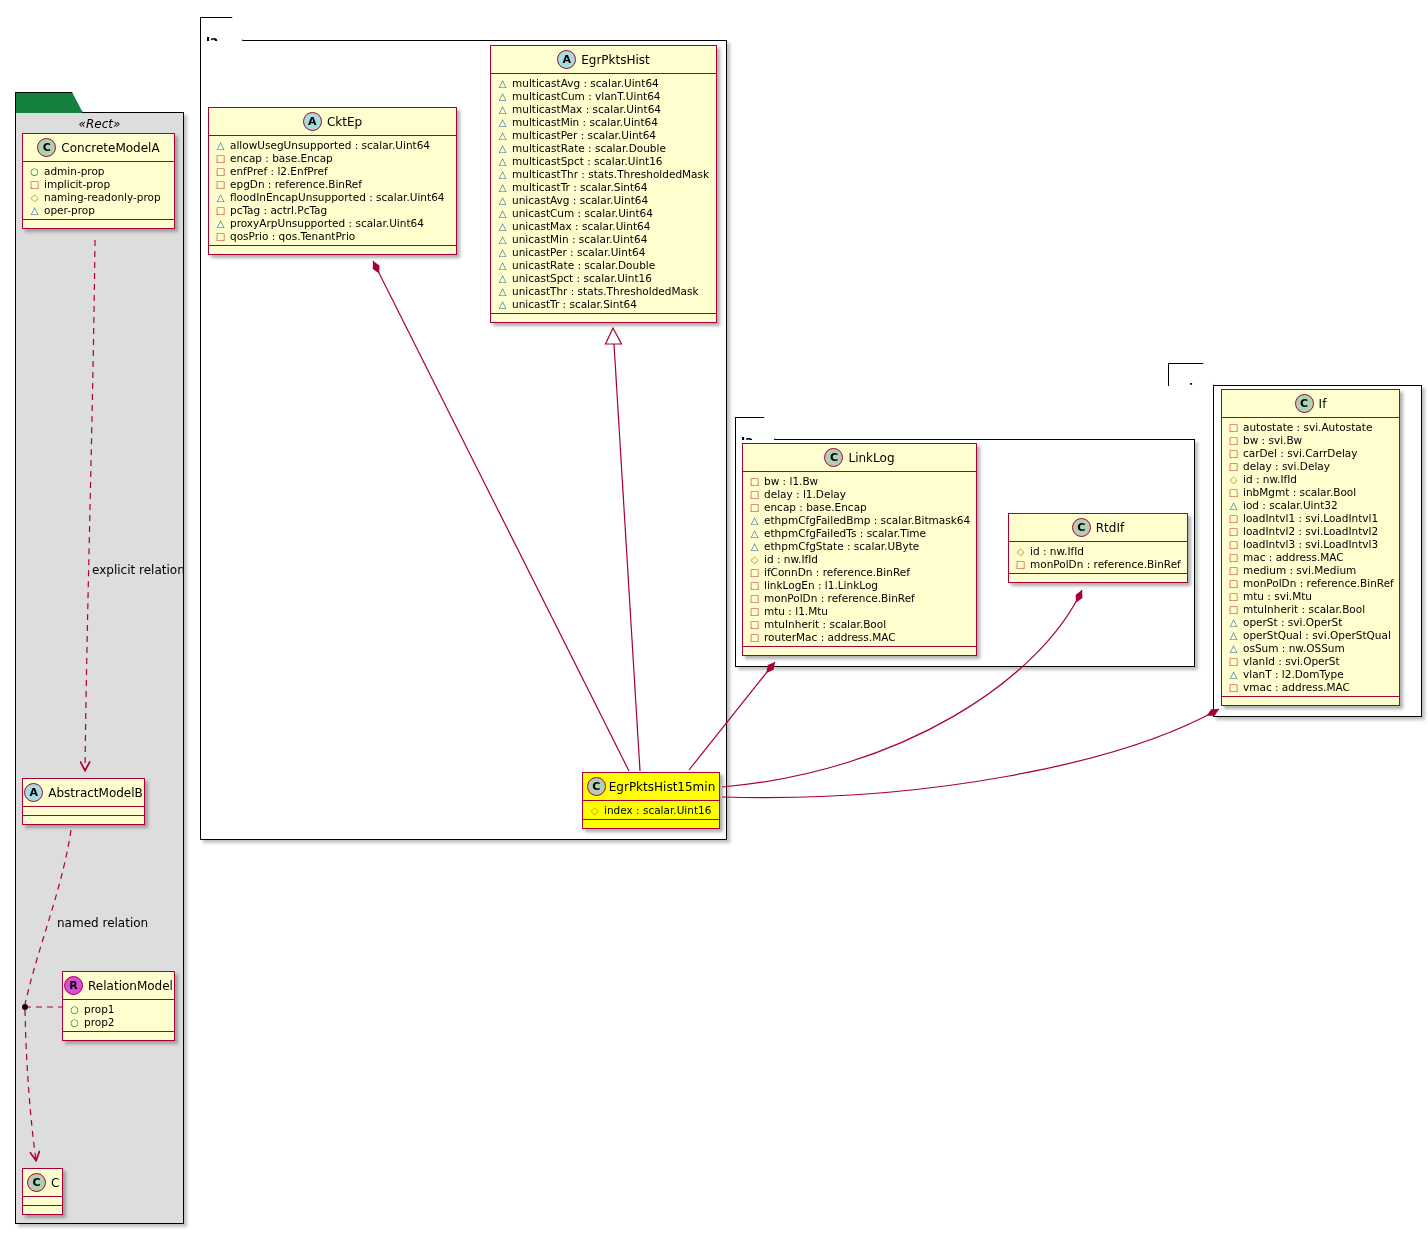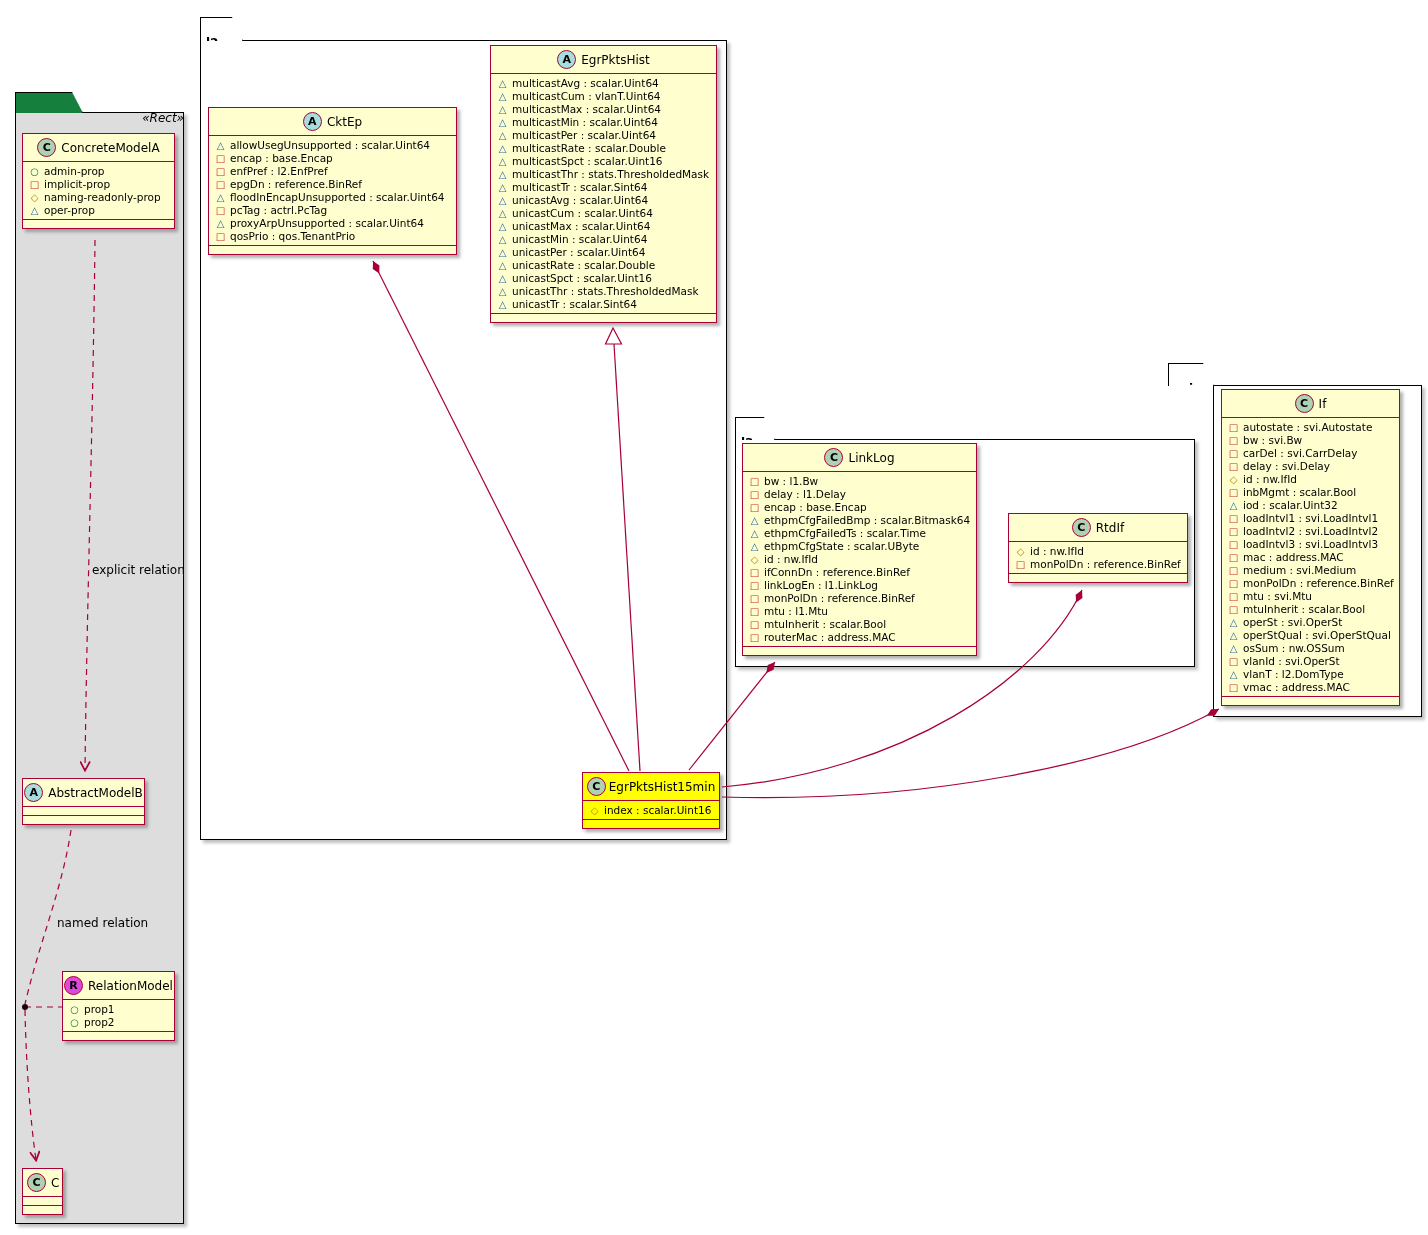--- a/index.html
+++ b/index.html
@@ -43,21 +43,21 @@
   .rel-label{position:absolute;font-size:12px;z-index:25;white-space:nowrap;margin-top:20px;}
 </style>
 </head>
 <body>
 
 <div id="canvas">
 
   <div class="pkg gray" style="left:15px;top:112px;width:169px;height:1112px;z-index:1;"></div>
   <div class="pkg-tab gray" style="left:15px;top:92px;width:68px;height:21px;z-index:2;">
        <span>LEGEND</span></div>
-  <div class="stereo" style="left:15px;top:111px;width:169px;z-index:3;text-align:right;">«Rect»</div>
+  <div class="stereo" style="left:15px;top:117px;width:169px;z-index:3;">«Rect»</div>
 
   <div class="pkg white" style="left:200px;top:40px;width:527px;height:800px;z-index:1;"></div>
   <div class="pkg-tab" style="left:200px;top:17px;width:43px;height:24px;z-index:2;">
        <span>l2</span></div>
 
   <div class="pkg white" style="left:735px;top:439px;width:460px;height:228px;z-index:1;"></div>
   <div class="pkg-tab" style="left:735px;top:417px;width:40px;height:23px;z-index:2;">
        <span>l3</span></div>
 
   <div class="pkg white" style="left:1213px;top:385px;width:209px;height:332px;z-index:1;"></div>

